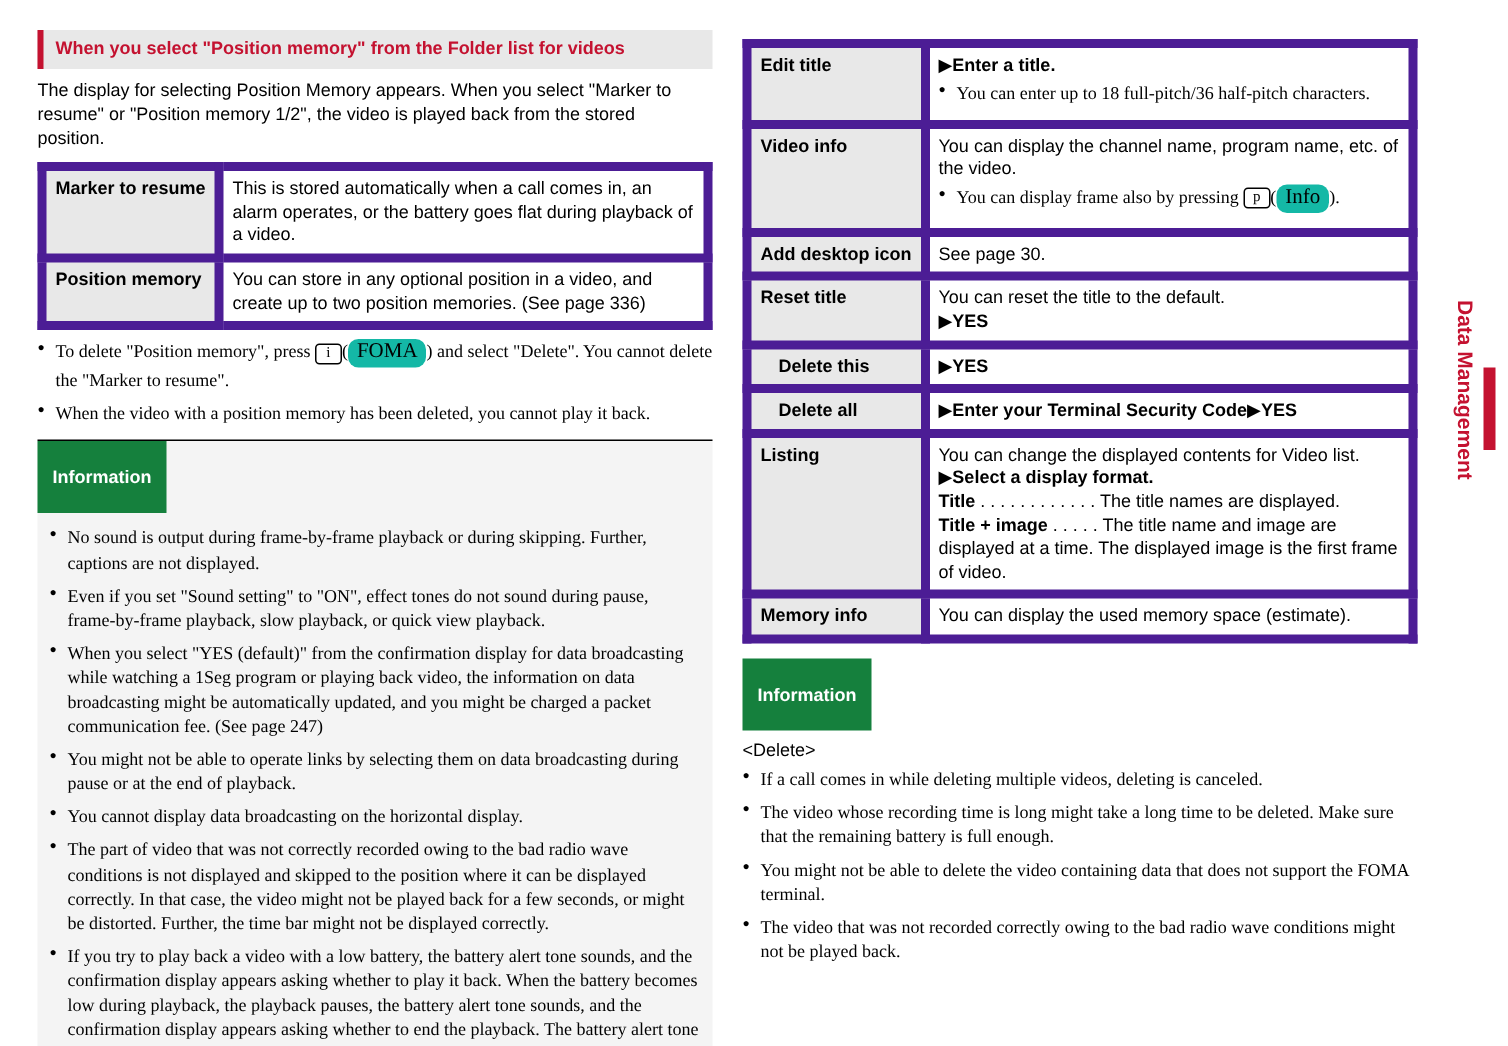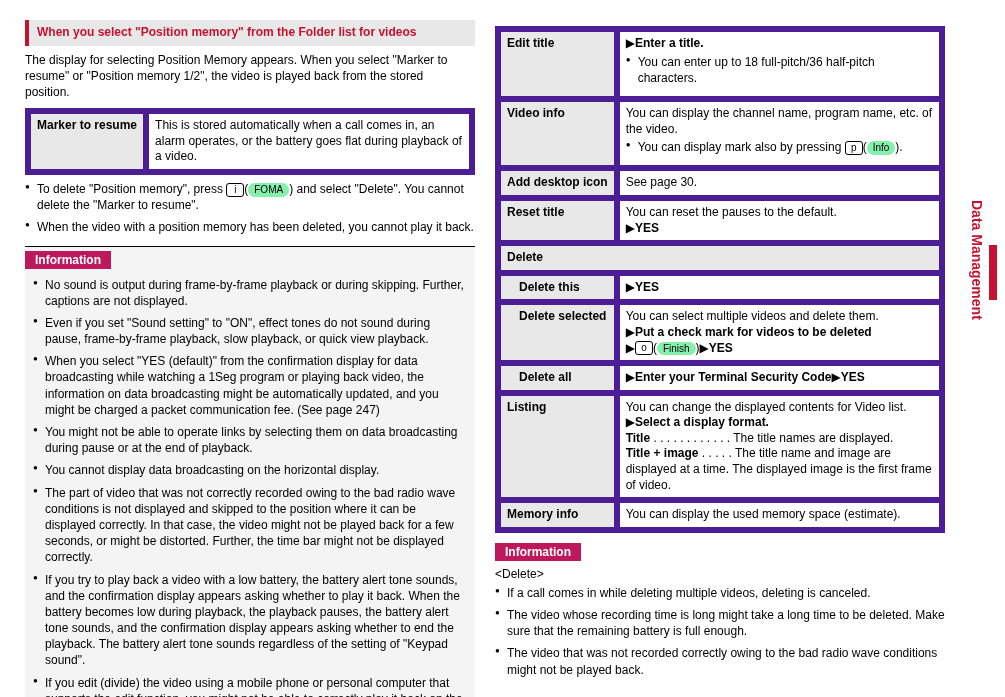--- a/index.html
+++ b/index.html
@@ -57,34 +57,35 @@
   ul.bullets {
     list-style: none;
     padding: 0;
     margin: 4px 0;
   }
   ul.bullets > li {
     position: relative;
     padding-left: 12px;
     line-height: 1.35;
     margin-bottom: 6px;
+    font-family: Liberation Serif, serif;
   }
   ul.bullets > li:before {
     content: "●";
     position: absolute;
     left: 0;
     top: 1px;
     font-size: 8px;
   }
   .info-label {
     display: inline-block;
-    background: #be185d;
+    background: #15803d;
     color: #fff;
     font-weight: bold;
-    padding: 2px 10px;
+    padding: 17px 10px;
     font-size: 12px;
   }
   .info-box {
     background: #f4f4f4;
     border-top: 1px solid #000;
     padding: 6px 8px 4px 8px;
     margin-top: 10px;
   }
   .info-box .info-label {
     margin-left: -8px;
@@ -97,24 +98,24 @@
     border-radius: 3px;
     padding: 0 2px;
     min-width: 12px;
     text-align: center;
     font-size: 10px;
     line-height: 12px;
     vertical-align: middle;
   }
   .soft-label {
     display: inline-block;
-    background: #86efac;
+    background: #14b8a6;
     border-radius: 7px;
     padding: 0 6px;
-    font-size: 10px;
+    font-size: 14px;
     vertical-align: middle;
   }
   .arrow {
     font-family: Arial;
   }
   .side-tab {
     position: absolute;
     right: 20px;
     top: 200px;
     writing-mode: vertical-rl;
@@ -145,20 +146,24 @@
 
   <div class="col">
     <div class="section-header">When you select "Position memory" from the Folder list for videos</div>
     <div class="para">The display for selecting Position Memory appears. When you select "Marker to resume" or "Position memory 1/2", the video is played back from the stored position.</div>
 
     <table class="gridtable">
       <tbody>
           <tr>
         <td class="label-cell">Marker to resume</td>
         <td>This is stored automatically when a call comes in, an alarm operates, or the battery goes flat during playback of a video.</td>
+      </tr>
+      <tr>
+        <td class="label-cell">Position memory</td>
+        <td>You can store in any optional position in a video, and create up to two position memories. (See page 336)</td>
       </tr>
     </tbody>
       </table>
 
     <ul class="bullets">
       <li>
         <span>To delete "Position memory", press </span><span class="key-icon">i</span>(<span class="soft-label">FOMA</span>)<span> and select "Delete". You cannot delete the "Marker to resume".</span>
       </li>
       <li>When the video with a position memory has been deleted, you cannot play it back.</li>
     </ul>
@@ -191,50 +196,39 @@
                 <li>You can enter up to 18 full-pitch/36 half-pitch characters.</li>
               </ul>
         </td>
       </tr>
       <tr>
         <td class="label-cell">Video info</td>
         <td>
           <span>You can display the channel name, program name, etc. of the video.</span>
           <ul class="bullets" style="margin:2px 0 0 0;">
                 <li>
-            <span>You can display mark also by pressing </span><span class="key-icon">p</span>(<span class="soft-label">Info</span>)<span>.</span>
+            <span>You can display frame also by pressing </span><span class="key-icon">p</span>(<span class="soft-label">Info</span>)<span>.</span>
           </li>
               </ul>
         </td>
       </tr>
       <tr>
         <td class="label-cell">Add desktop icon</td>
         <td>See page 30.</td>
       </tr>
       <tr>
         <td class="label-cell">Reset title</td>
         <td>
-          <span>You can reset the pauses to the default.</span><br>
+          <span>You can reset the title to the default.</span><br>
           <span class="arrow">▶</span><b>YES</b>
         </td>
-      </tr>
-      <tr>
-        <td class="label-cell" colspan="2">Delete</td>
       </tr>
       <tr>
         <td class="label-cell sub-label">Delete this</td>
         <td><span class="arrow">▶</span><b>YES</b></td>
-      </tr>
-      <tr>
-        <td class="label-cell sub-label">Delete selected</td>
-        <td>
-          <span>You can select multiple videos and delete them.</span><br>
-          <span class="arrow">▶</span><b>Put a check mark for videos to be deleted</b><br>
-          <span class="arrow">▶</span><span class="key-icon">o</span>(<span class="soft-label">Finish</span>)<span class="arrow">▶</span><b>YES</b>
-        </td>
       </tr>
       <tr>
         <td class="label-cell sub-label">Delete all</td>
         <td>
           <span class="arrow">▶</span><b>Enter your Terminal Security Code</b><span class="arrow">▶</span><b>YES</b>
         </td>
       </tr>
       <tr>
         <td class="label-cell">Listing</td>
         <td>
@@ -250,20 +244,21 @@
       </tr>
     </tbody>
       </table>
 
     <div style="margin-top:10px;">
       <div class="info-label">Information</div>
       <div class="subhead">&lt;Delete&gt;</div>
       <ul class="bullets">
         <li>If a call comes in while deleting multiple videos, deleting is canceled.</li>
         <li>The video whose recording time is long might take a long time to be deleted. Make sure that the remaining battery is full enough.</li>
+        <li>You might not be able to delete the video containing data that does not support the FOMA terminal.</li>
       </ul>
       <ul class="bullets">
         <li>The video that was not recorded correctly owing to the bad radio wave conditions might not be played back.</li>
       </ul>
     </div>
   </div>
 
 </div>
 
 </body></html>

